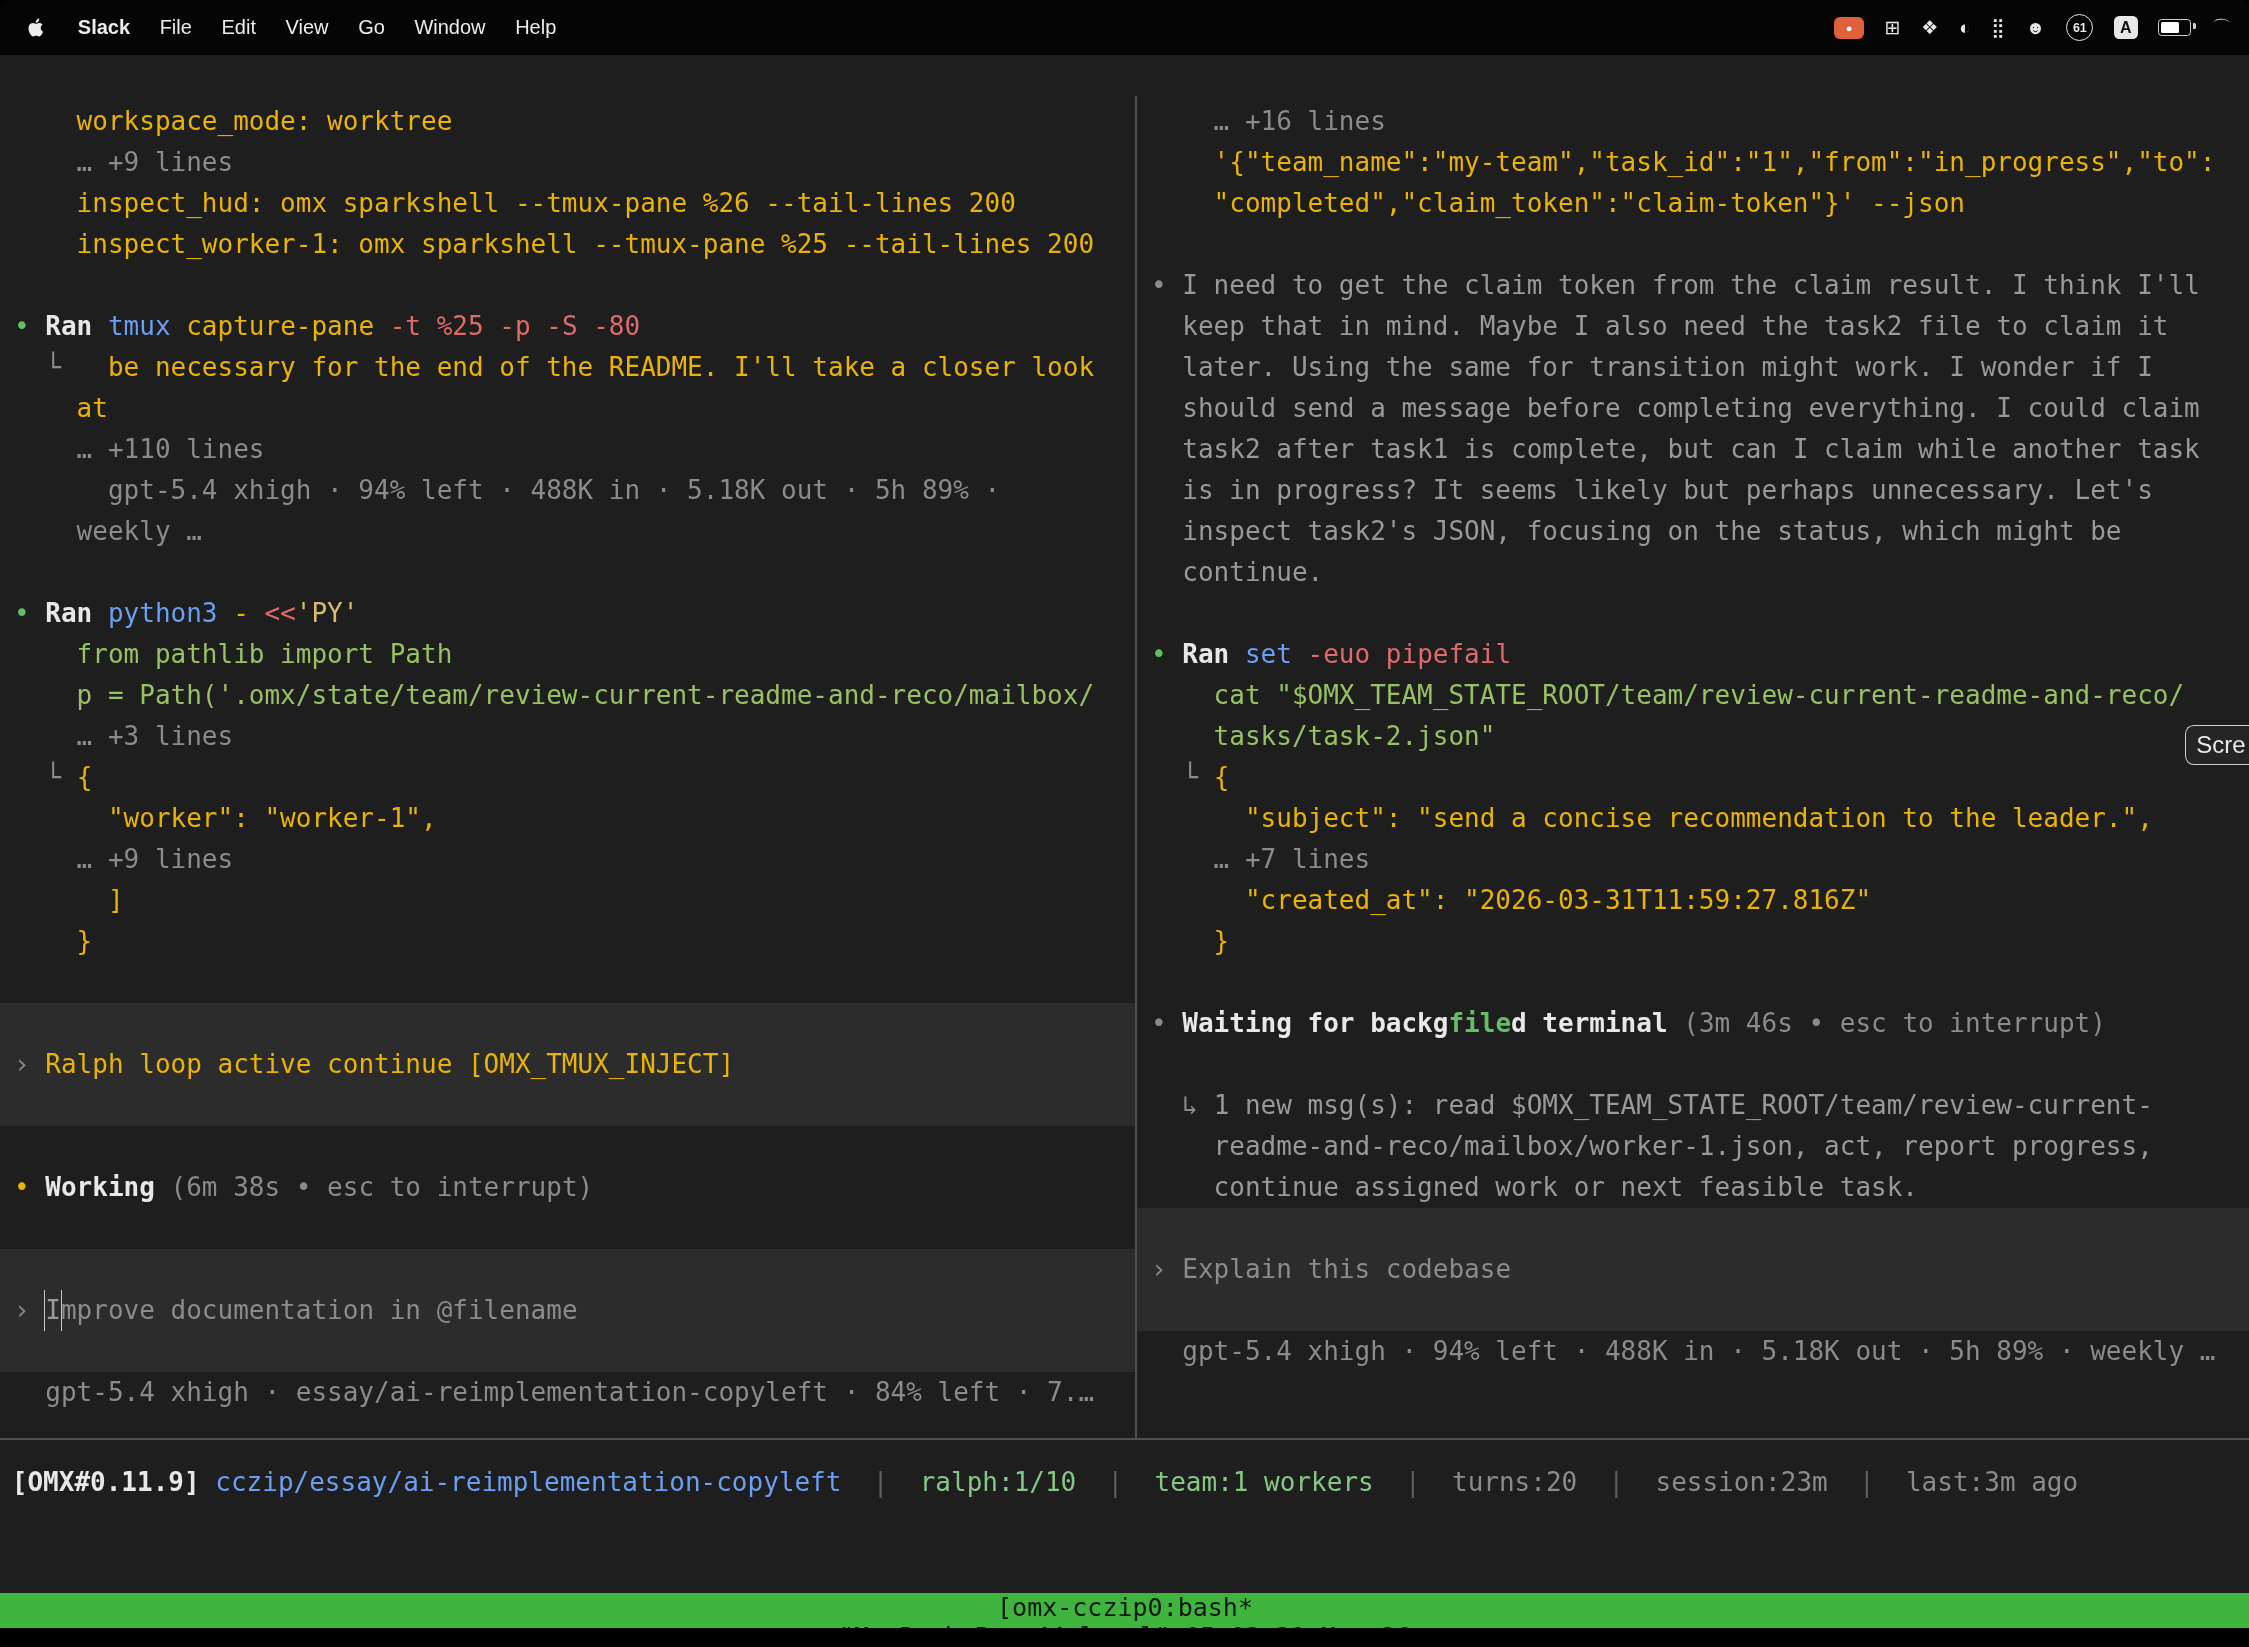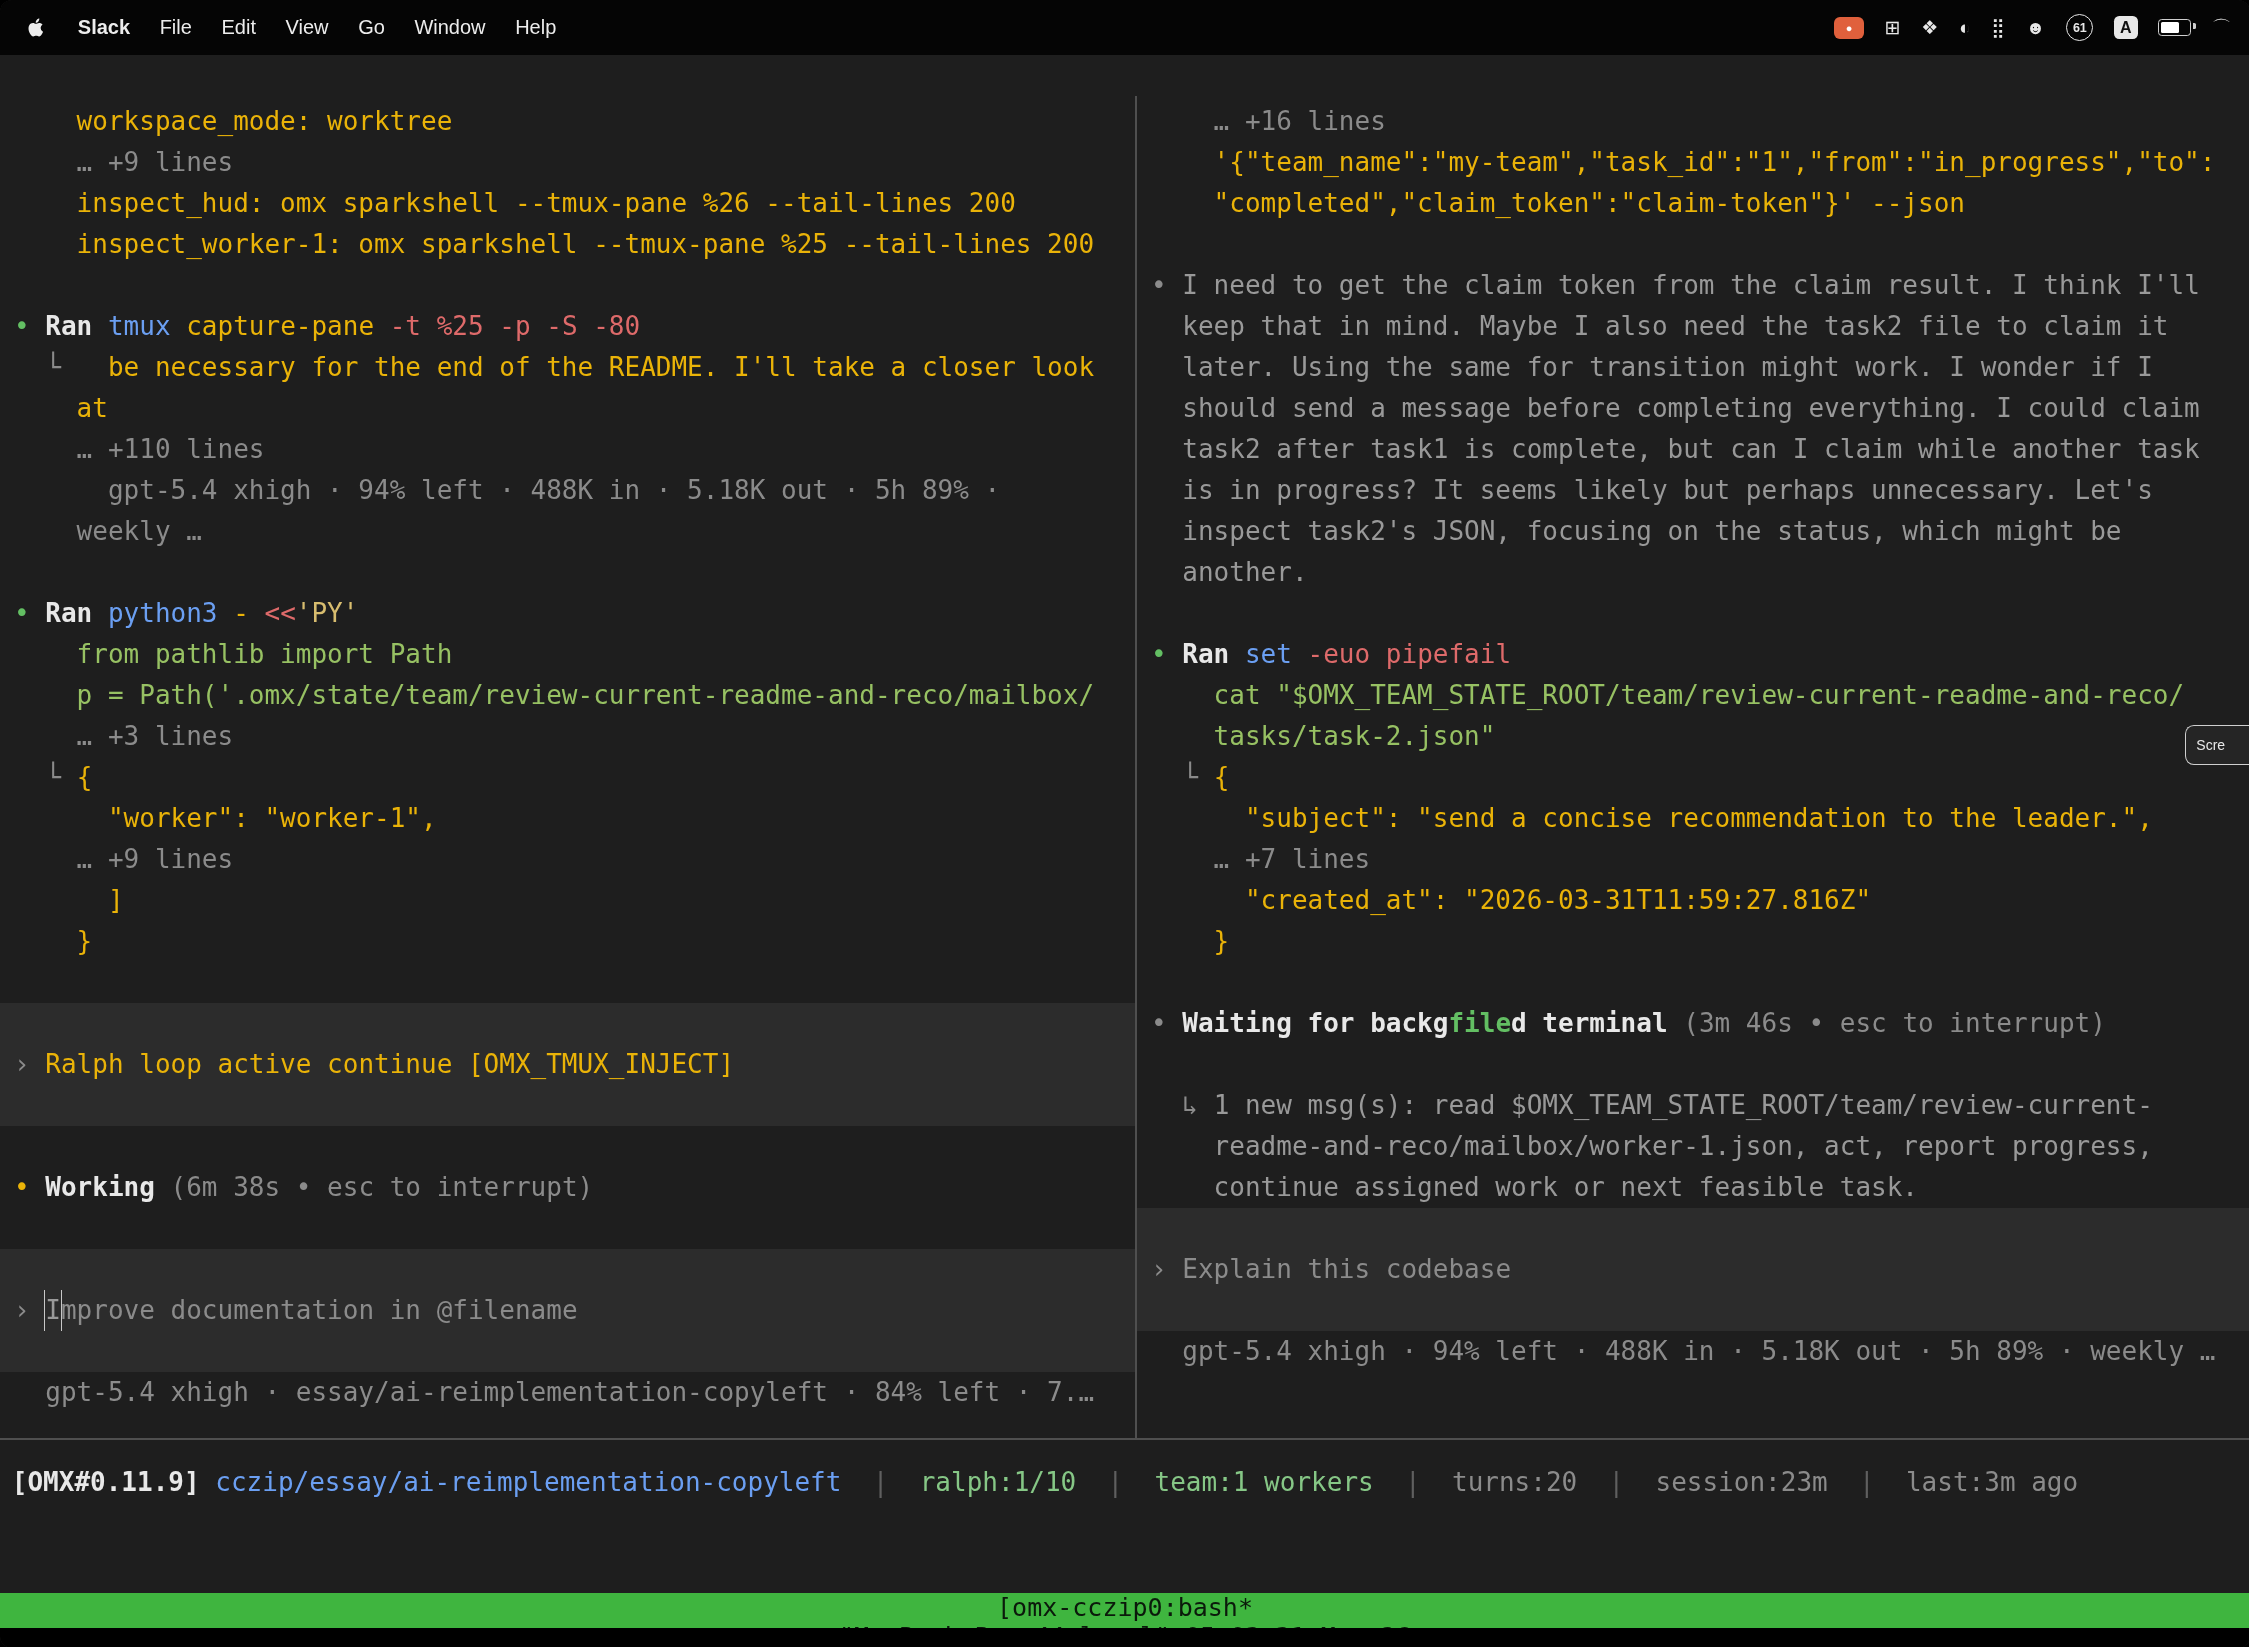--- a/index.html
+++ b/index.html
@@ -52,21 +52,21 @@
   .hsep{position:absolute;top:1438px;left:0;width:2250px;height:2.2px;background:#4f4f4f;}
   .status-area{position:absolute;top:1440px;left:0;width:2250px;height:153px;background:#1e1e1e;}
   #status-line{margin-top:22px;padding-left:11.8px;}
   .tmuxbar{position:absolute;top:1593px;left:0;width:2250px;height:35px;background:#3fb53f;color:#0b1a0b;
            display:flex;align-items:center;justify-content:space-between;font-size:25px;padding:0 10.3px;box-sizing:border-box;white-space:pre;flex-direction:column;}
   .bottomstrip{position:absolute;top:1628px;left:0;width:2250px;height:19px;background:#000;}
   
   .overlay{position:absolute;top:725px;right:0;width:65px;height:40px;background:#252525;
            border:1.5px solid #cfcfcf;border-right:none;border-radius:8.9px 0 0 8.9px;
            display:flex;align-items:center;padding-left:10.3px;box-sizing:border-box;
-           color:#e8e8e8;font-size:14px;font-family:"Liberation Sans","DejaVu Sans",sans-serif;z-index:50;}
+           color:#e8e8e8;font-size:24px;font-family:"Liberation Sans","DejaVu Sans",sans-serif;z-index:50;}
 </style>
 </head>
 <body>
 
 <div class="screen">
 
   <div class="menubar">
     <span class="apple">
       <svg width="22" height="22" viewBox="0 0 24 24" fill="#ededed">
           <path d="M17.05 12.04c-.03-2.44 2-3.61 2.09-3.67-1.14-1.67-2.91-1.9-3.54-1.93-1.5-.15-2.94.89-3.7.89-.77 0-1.95-.87-3.21-.85-1.65.02-3.17.96-4.02 2.44-1.72 2.98-.44 7.38 1.23 9.8.82 1.18 1.79 2.51 3.07 2.46 1.24-.05 1.7-.79 3.2-.79 1.49 0 1.91.79 3.21.77 1.33-.02 2.17-1.2 2.98-2.39.94-1.37 1.32-2.7 1.34-2.77-.03-.01-2.57-.98-2.6-3.9zM14.6 4.88c.68-.83 1.14-1.98 1.01-3.13-.98.04-2.17.65-2.87 1.48-.63.73-1.18 1.9-1.03 3.02 1.09.08 2.21-.55 2.89-1.37z"></path>
@@ -138,21 +138,21 @@
         <div class="line"><span class="c-w">    '{"team_name":"my-team","task_id":"1","from":"in_progress","to":</span></div>
         <div class="line"><span class="c-w">    "completed","claim_token":"claim-token"}' --json</span></div>
         <div class="line"></div>
         <div class="line"><span class="c-gy">• </span><span class="c-it">I need to get the claim token from the claim result. I think I'll</span></div>
         <div class="line"><span class="c-it">  keep that in mind. Maybe I also need the task2 file to claim it</span></div>
         <div class="line"><span class="c-it">  later. Using the same for transition might work. I wonder if I</span></div>
         <div class="line"><span class="c-it">  should send a message before completing everything. I could claim</span></div>
         <div class="line"><span class="c-it">  task2 after task1 is complete, but can I claim while another task</span></div>
         <div class="line"><span class="c-it">  is in progress? It seems likely but perhaps unnecessary. Let's</span></div>
         <div class="line"><span class="c-it">  inspect task2's JSON, focusing on the status, which might be</span></div>
-        <div class="line"><span class="c-it">  another.</span></div>
+        <div class="line"><span class="c-it">  continue.</span></div>
         <div class="line"></div>
         <div class="line"><span class="c-gnb">• </span><span class="c-b">Ran </span><span class="c-bl">set </span><span class="c-rd">-euo pipefail</span></div>
         <div class="line"><span class="c-gn">    cat "$OMX_TEAM_STATE_ROOT/team/review-current-readme-and-reco/</span></div>
         <div class="line"><span class="c-gn">    tasks/task-2.json"</span></div>
         <div class="line"><span class="c-gy">  └ </span><span class="c-w">{</span></div>
         <div class="line"><span class="c-w">      "subject": "send a concise recommendation to the leader.",</span></div>
         <div class="line"><span class="c-gy">    … +7 lines</span></div>
         <div class="line"><span class="c-w">      "created_at": "2026-03-31T11:59:27.816Z"</span></div>
         <div class="line"><span class="c-w">    }</span></div>
         <div class="line"></div>

